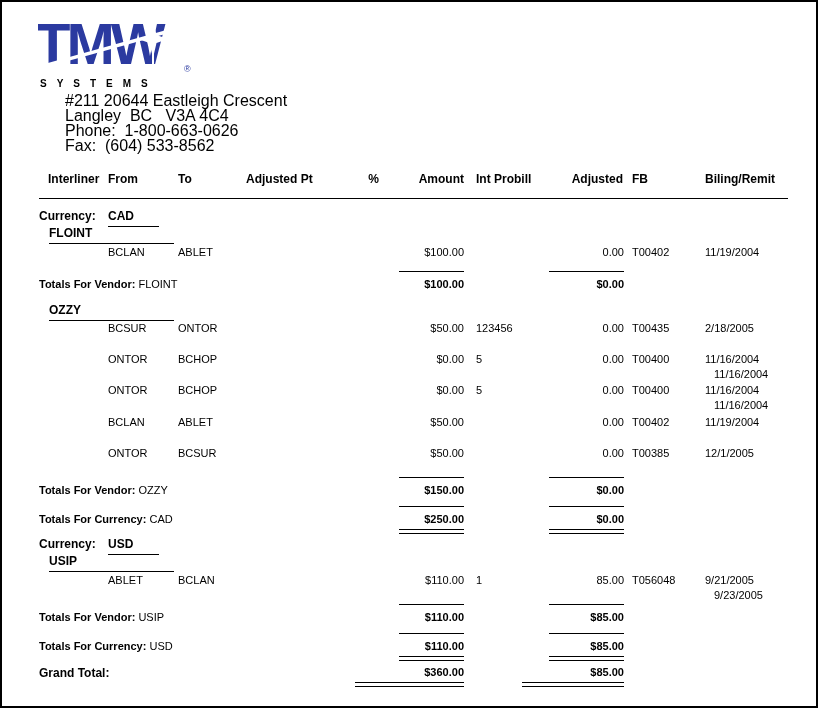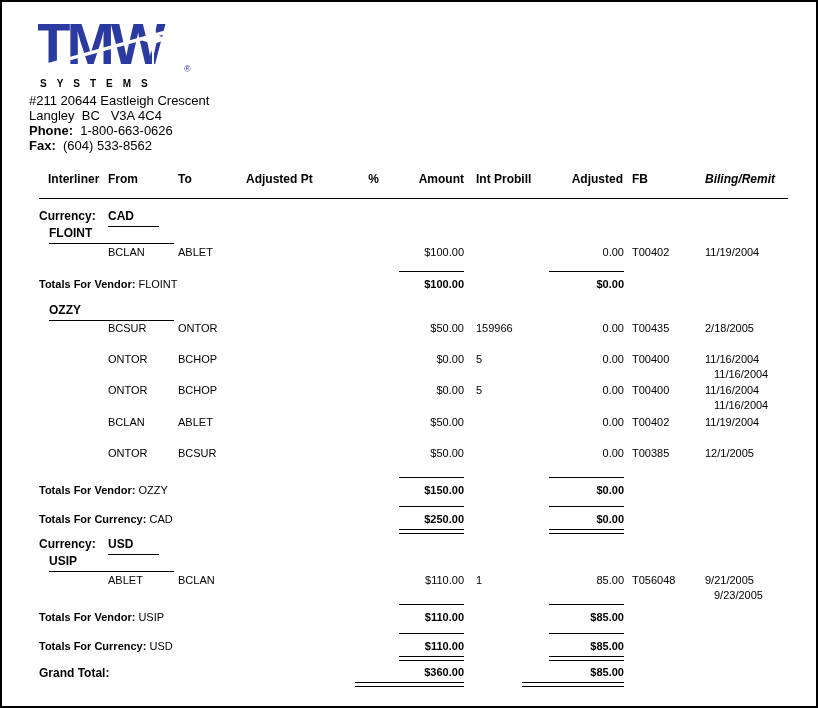--- a/index.html
+++ b/index.html
@@ -9,40 +9,40 @@
     position:relative; width:818px; height:708px;
     background:#fff; border:2px solid #000; overflow:hidden;
   }
 
   
   .logo-svg { position:absolute; left:36px; top:12px; }
   .systems {
     position:absolute; left:38px; top:76px;
     font-size:10px; font-weight:700; letter-spacing:10px; color:#000;
   }
-  .addr { position:absolute; left:27px; font-size:13px; line-height:14px; white-space:pre; }
-  .addr b { font-weight:bold;margin-top:8px; }
+  .addr { position:absolute; left:63px; font-size:16px; line-height:14px; white-space:pre; }
+  .addr b { font-weight:normal;margin-top:8px; }
   .title {
     position:absolute; left:420px; top:38px; width:390px;
     text-align:center; font-size:17px; color:#000;
   }
 
   
   .thead { position:absolute; top:170px; left:0; width:100%; height:16px; }
   .h { position:absolute; top:0; font-size:12px; font-weight:bold; white-space:nowrap; }
   .h-interliner { left:46px; }
   .h-from       { left:106px; }
   .h-to         { left:176px; }
   .h-transfer   { left:244px; }
   .h-pct        { left:340px; width:37px; text-align:right; }
   .h-amount     { left:380px; width:82px; text-align:right; }
   .h-probill    { left:474px; }
   .h-adjusted   { left:540px; width:81px; text-align:right; }
   .h-fb         { left:630px; }
-  .h-billing    { left:703px;font-style:italic; }
+  .h-billing    { left:703px; }
   .thead-line { position:absolute; top:196px; left:37px; width:749px; height:1px; background:#000; }
 
   
   .crow { position:absolute; left:0; width:100%; height:20px; }
   .clabel { position:absolute; left:37px; top:0; font-size:12px; font-weight:bold; }
   .cval {
     position:absolute; left:106px; top:0; font-size:12px; font-weight:bold;
     min-width:51px; padding-bottom:3px; border-bottom:1px solid #000;
   }
   .vrow { position:absolute; left:0; width:100%; height:20px; }
@@ -159,21 +159,21 @@
   </div>
 
   <div class="vrow" style="top:301px">
     <span class="vname">OZZY</span>
   </div>
 
   <div class="row" style="top:319px">
     <span class="cell c-from">BCSUR</span>
     <span class="cell c-to">ONTOR</span>
     <span class="cell c-amount">$50.00</span>
-    <span class="cell c-probill">159966</span>
+    <span class="cell c-probill">123456</span>
     <span class="cell c-adjusted">0.00</span>
     <span class="cell c-fb">T00435</span>
     <span class="cell c-billing">
       <span class="bline">2/18/2005</span>
     </span>
   </div>
 
   <div class="row" style="top:350px">
     <span class="cell c-from">ONTOR</span>
     <span class="cell c-to">BCHOP</span>

